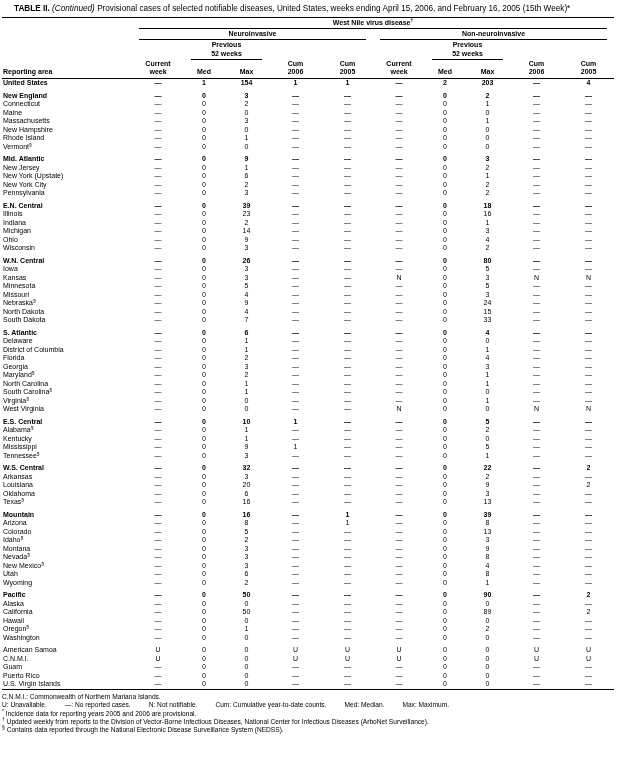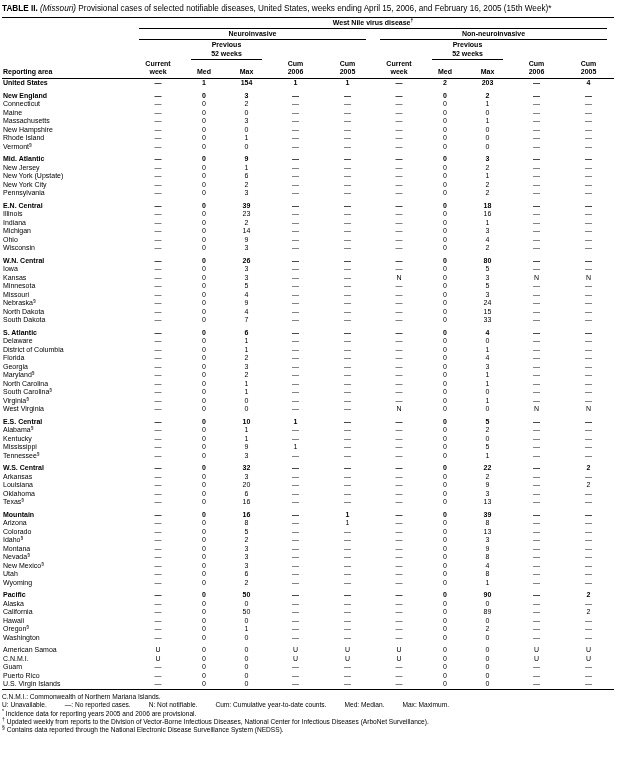--- a/index.html
+++ b/index.html
@@ -1,21 +1,21 @@
 <!DOCTYPE html>
 <html><head>
 <meta charset="utf-8">
 <style>
   html, body { margin: 0; padding: 0; background: #fff; color: #000;
     font-family: "Liberation Sans", sans-serif; }
   .page { width: 640px; height: 769px; box-sizing: border-box; padding: 4px 2px 0 2px; overflow: hidden; }
 
   
   .title { font-size: 8.2px; line-height: 10px; margin: 0 0 3px 0; }
-  .title .b { font-weight: bold; }
+  .title .b { font-weight: bold; margin-left: 12px; }
   .title .i { font-style: italic; }
 
   
   table { border-collapse: collapse; table-layout: fixed; width: 612px;
     border-top: 1px solid #000; border-bottom: 1px solid #000; }
   col.c-area { width: 130px; }
   col.c-cur  { width: 52px; }
   col.c-med  { width: 40px; }
   col.c-max  { width: 45px; }
   col.c-c6   { width: 53px; }
@@ -40,21 +40,21 @@
   .footnotes { margin-top: 3px; font-size: 6.6px; line-height: 8.4px; width: 636px; }
   .legend { display: flex; gap: 18px; }
   .note { padding-left: 6px; text-indent: -6px; }
 </style>
 </head>
 <body>
 
 <div class="page">
 
   <p class="title"><span class="b">TABLE II.</span>
-    <span class="i">(Missouri)</span>
+    <span class="i">(Continued)</span>
     <span>Provisional cases of selected notifiable diseases, United States, weeks ending April 15, 2006, and February 16, 2005 (15th Week)*</span></p>
 
   <table>
     <colgroup>
       <col class="c-area">
       <col class="c-cur">
         <col class="c-med">
         <col class="c-max">
         <col class="c-c6">
         <col class="c-c5">

